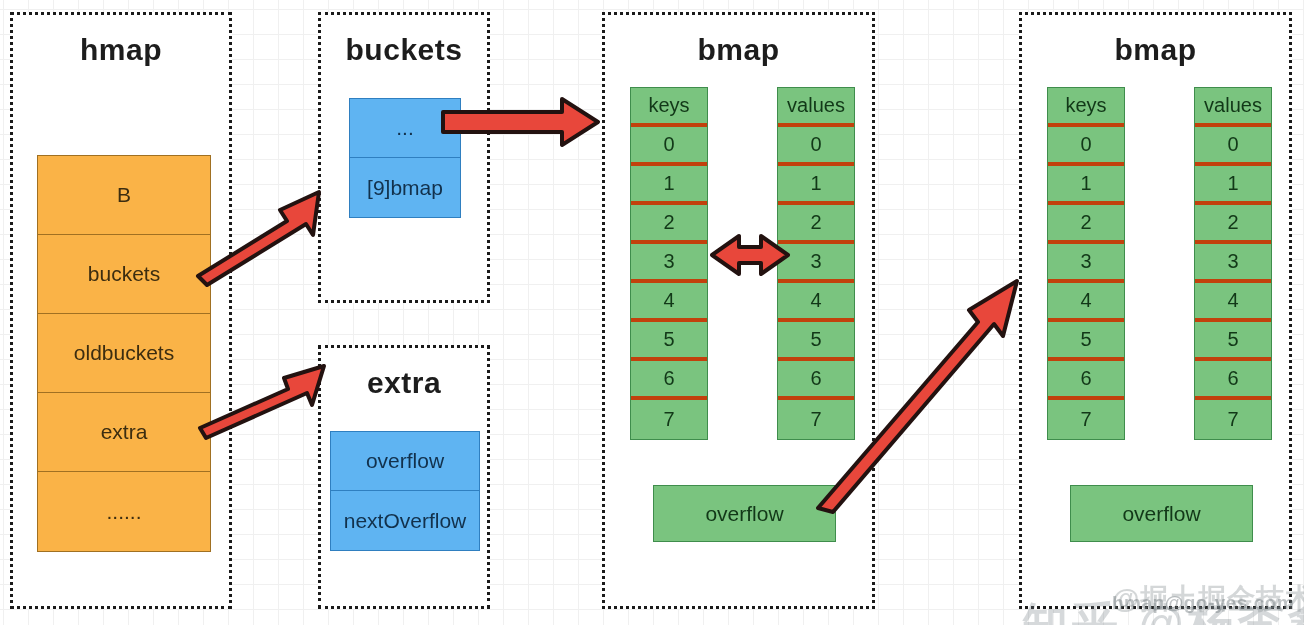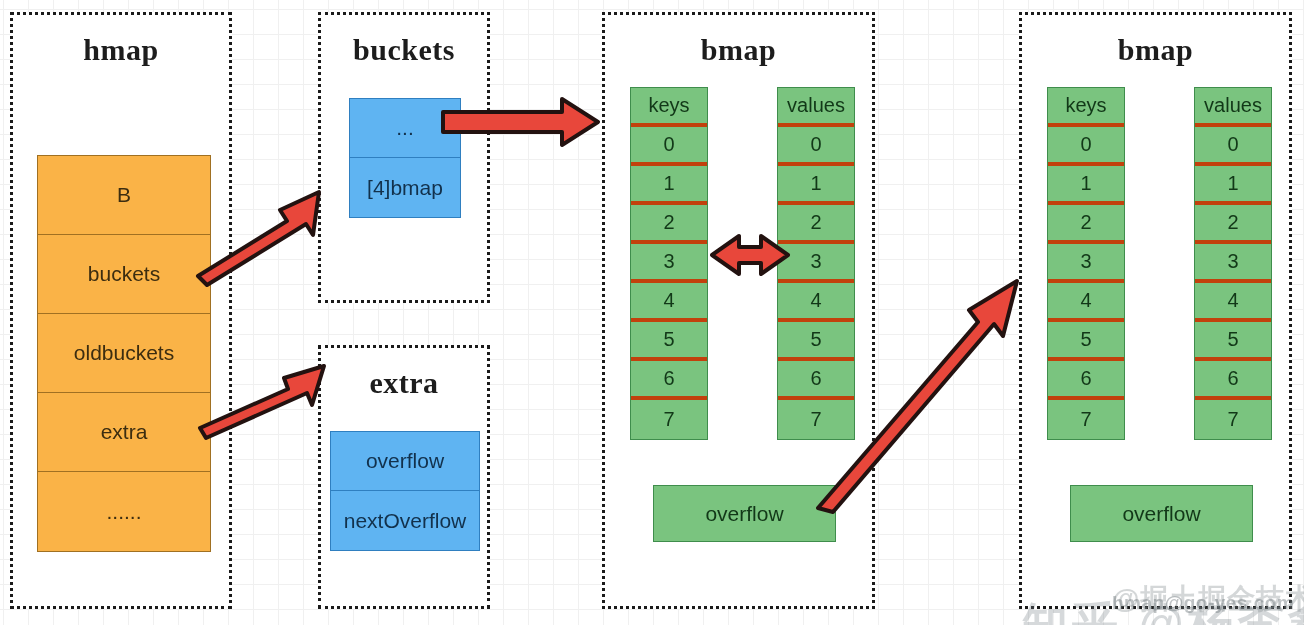--- a/index.html
+++ b/index.html
@@ -33,21 +33,20 @@
   .panel-title {
     position: absolute;
     left: 0;
     right: 0;
     text-align: center;
     font-size: 30px;
     font-weight: bold;
     color: #1d1d1d;
     letter-spacing: 0.5px;
     white-space: nowrap;
-    font-family: Liberation Serif, serif;
   }
 
   
   .col {
     position: absolute;
     box-sizing: border-box;
   }
   .cell {
     box-sizing: border-box;
     display: flex;
@@ -134,21 +133,21 @@
       <div class="cell">oldbuckets</div>
       <div class="cell">extra</div>
       <div class="cell">......</div>
     </div>
   </div>
 
   <div class="panel" style="left:318px; top:12px; width:172px; height:291px;">
     <div class="panel-title" style="top:18px;">buckets</div>
     <div class="col col-blue" style="left:28px; top:83px; width:112px;">
       <div class="cell">...</div>
-      <div class="cell">[4]bmap</div>
+      <div class="cell">[9]bmap</div>
     </div>
   </div>
 
   <div class="panel" style="left:318px; top:345px; width:172px; height:264px;">
     <div class="panel-title" style="top:18px;">extra</div>
     <div class="col col-blue" style="left:9px; top:83px; width:150px;">
       <div class="cell">overflow</div>
       <div class="cell">nextOverflow</div>
     </div>
   </div>

